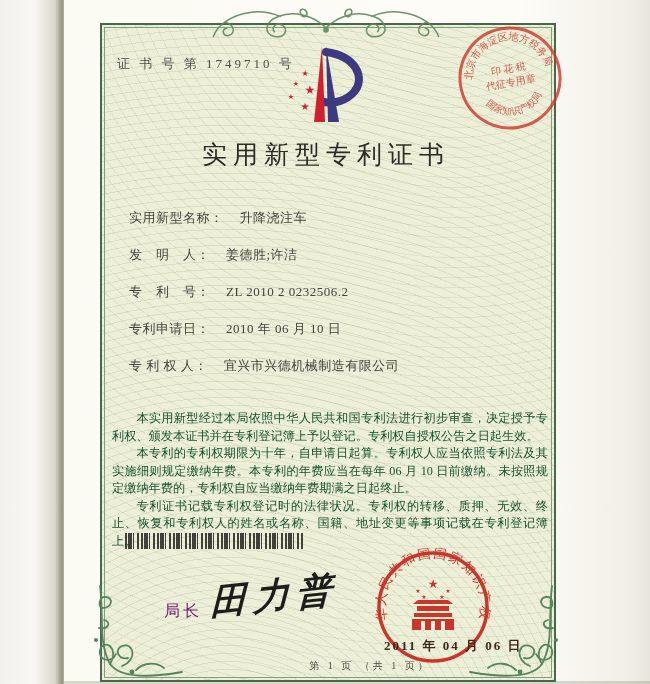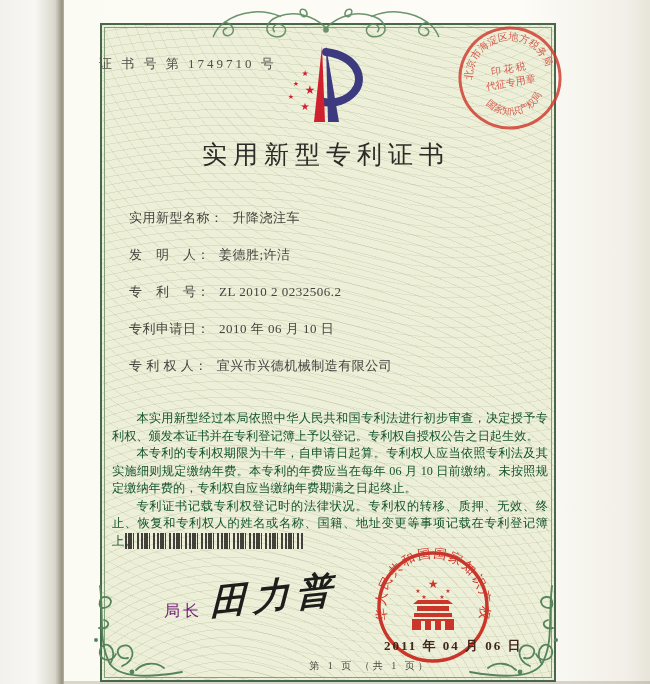--- a/index.html
+++ b/index.html
@@ -9,27 +9,27 @@
   .paper{position:absolute;left:64px;top:0;right:0;bottom:0;
     background:linear-gradient(90deg,#fbfaf3 0%,#fdfcf7 78%,#f1efe7 96%,#e7e5da 100%);}
   .photo::after{content:"";position:absolute;left:64px;right:0;bottom:0;height:3px;background:rgba(95,88,70,.22);}
   .frame{position:absolute;left:100px;top:23px;width:452px;height:655px;
     border:2px solid #47684a;
     background-color:#edefd9;
     background-image:
       repeating-radial-gradient(circle at 28% 118%, rgba(128,152,88,.17) 0 1px, rgba(0,0,0,0) 1px 8px),
       repeating-radial-gradient(circle at 78% -18%, rgba(128,152,88,.13) 0 1px, rgba(0,0,0,0) 1px 10px);}
   .frame::before{content:"";position:absolute;inset:2px;border:1px solid #7fa07a;}
-  .cert-no{position:absolute;left:99px;top:55px;font-size:13px;letter-spacing:3px;color:#50504a;text-align:right;}
+  .cert-no{position:absolute;left:117px;top:55px;font-size:13px;letter-spacing:3px;color:#50504a;text-align:right;}
   .logo{position:absolute;left:252px;top:40px;width:124px;height:88px;}
   .tax-stamp{position:absolute;left:452px;top:20px;width:116px;height:116px;opacity:.82;transform:rotate(-10deg);}
   .title{position:absolute;left:100px;top:138px;width:452px;text-align:center;
     font-size:25px;font-weight:normal;letter-spacing:6px;color:#2b2b27;}
   .field{position:absolute;left:129px;font-size:13px;color:#44443e;letter-spacing:.5px;white-space:nowrap;}
-  .field .flabel{margin-right:9px;}
+  .field .flabel{margin-right:16px;}
   .f1{top:209px}.f2{top:246px}.f3{top:283px}.f4{top:320px}.f5{top:357px}.f6{top:394px}
   .body-text{position:absolute;left:112px;top:410px;width:436px;font-size:12.2px;line-height:17.5px;
     color:#14532d;text-align:justify;}
   .body-text p{margin:0;text-indent:2em;}
   .barcode{position:absolute;left:125px;top:533px;width:178px;height:16px;
     background:repeating-linear-gradient(90deg,#23231e 0 2px,rgba(0,0,0,0) 2px 3px,
       #23231e 3px 7px,rgba(0,0,0,0) 7px 8px,#23231e 8px 9px,rgba(0,0,0,0) 9px 12px,
       #23231e 12px 14px,rgba(0,0,0,0) 14px 16px);opacity:.85;}
   .director-label{position:absolute;left:164px;top:601px;font-size:16px;letter-spacing:3px;color:#701a75;}
   .signature{position:absolute;left:210px;top:572px;font-size:36px;font-weight:bold;font-style:italic;

